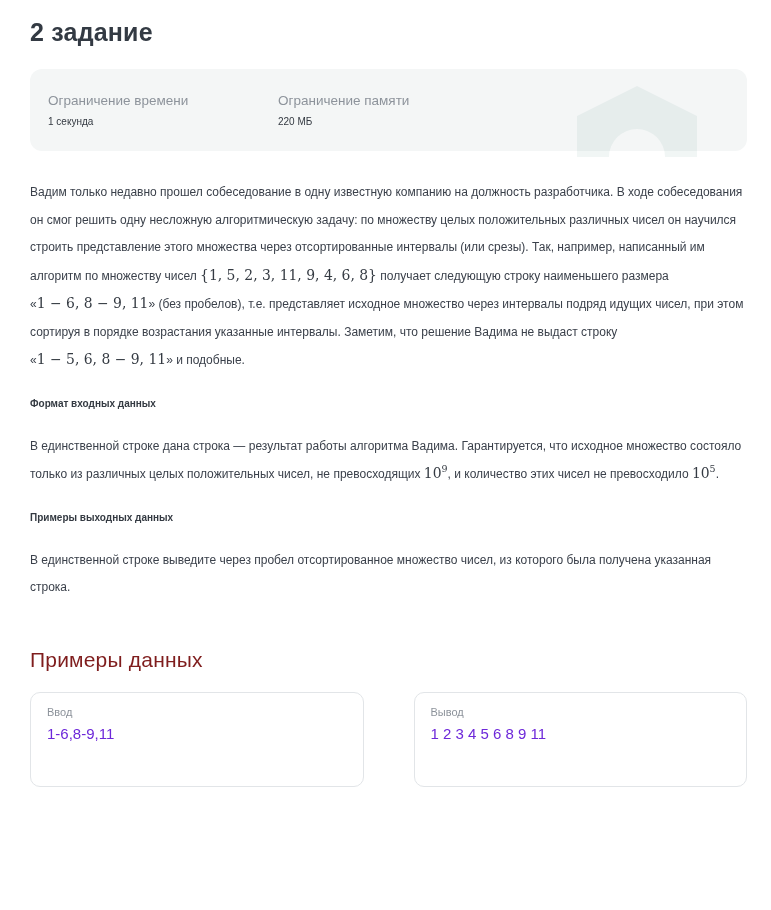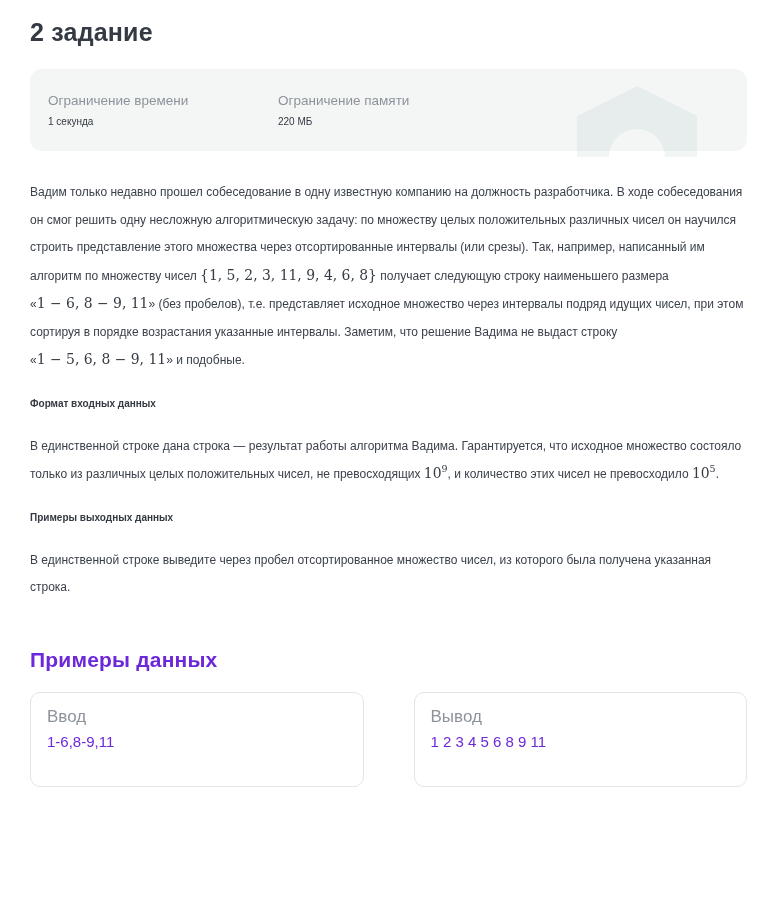--- a/index.html
+++ b/index.html
@@ -78,40 +78,40 @@
     line-height: 0;
   }
   h3.fmt-heading {
     font-size: 10px;
     font-weight: 700;
     color: #343a42;
     margin: 23px 0 24px 0;
   }
   h2.examples-heading {
     font-size: 21px;
-    font-weight: 700;
-    color: #6d28d9;
+    font-weight: 400;
+    color: #7f1d1d;
     margin: 46px 0 20px 0;
     letter-spacing: 0.2px;
   }
   .examples-row {
     display: flex;
     gap: 50px;
   }
   .example-box {
     flex: 1 1 0;
     box-sizing: border-box;
     height: 95px;
     border: 1px solid #e2e5e8;
     border-radius: 10px;
     padding: 12px 16px;
     background: #ffffff;
   }
   .example-label {
-    font-size: 17px;
+    font-size: 11px;
     line-height: 1.4;
     color: #8d939b;
     margin-bottom: 3px;
   }
   .example-value {
     font-size: 15px;
     line-height: 1.4;
     color: #6d28d9;
   }
 </style>

